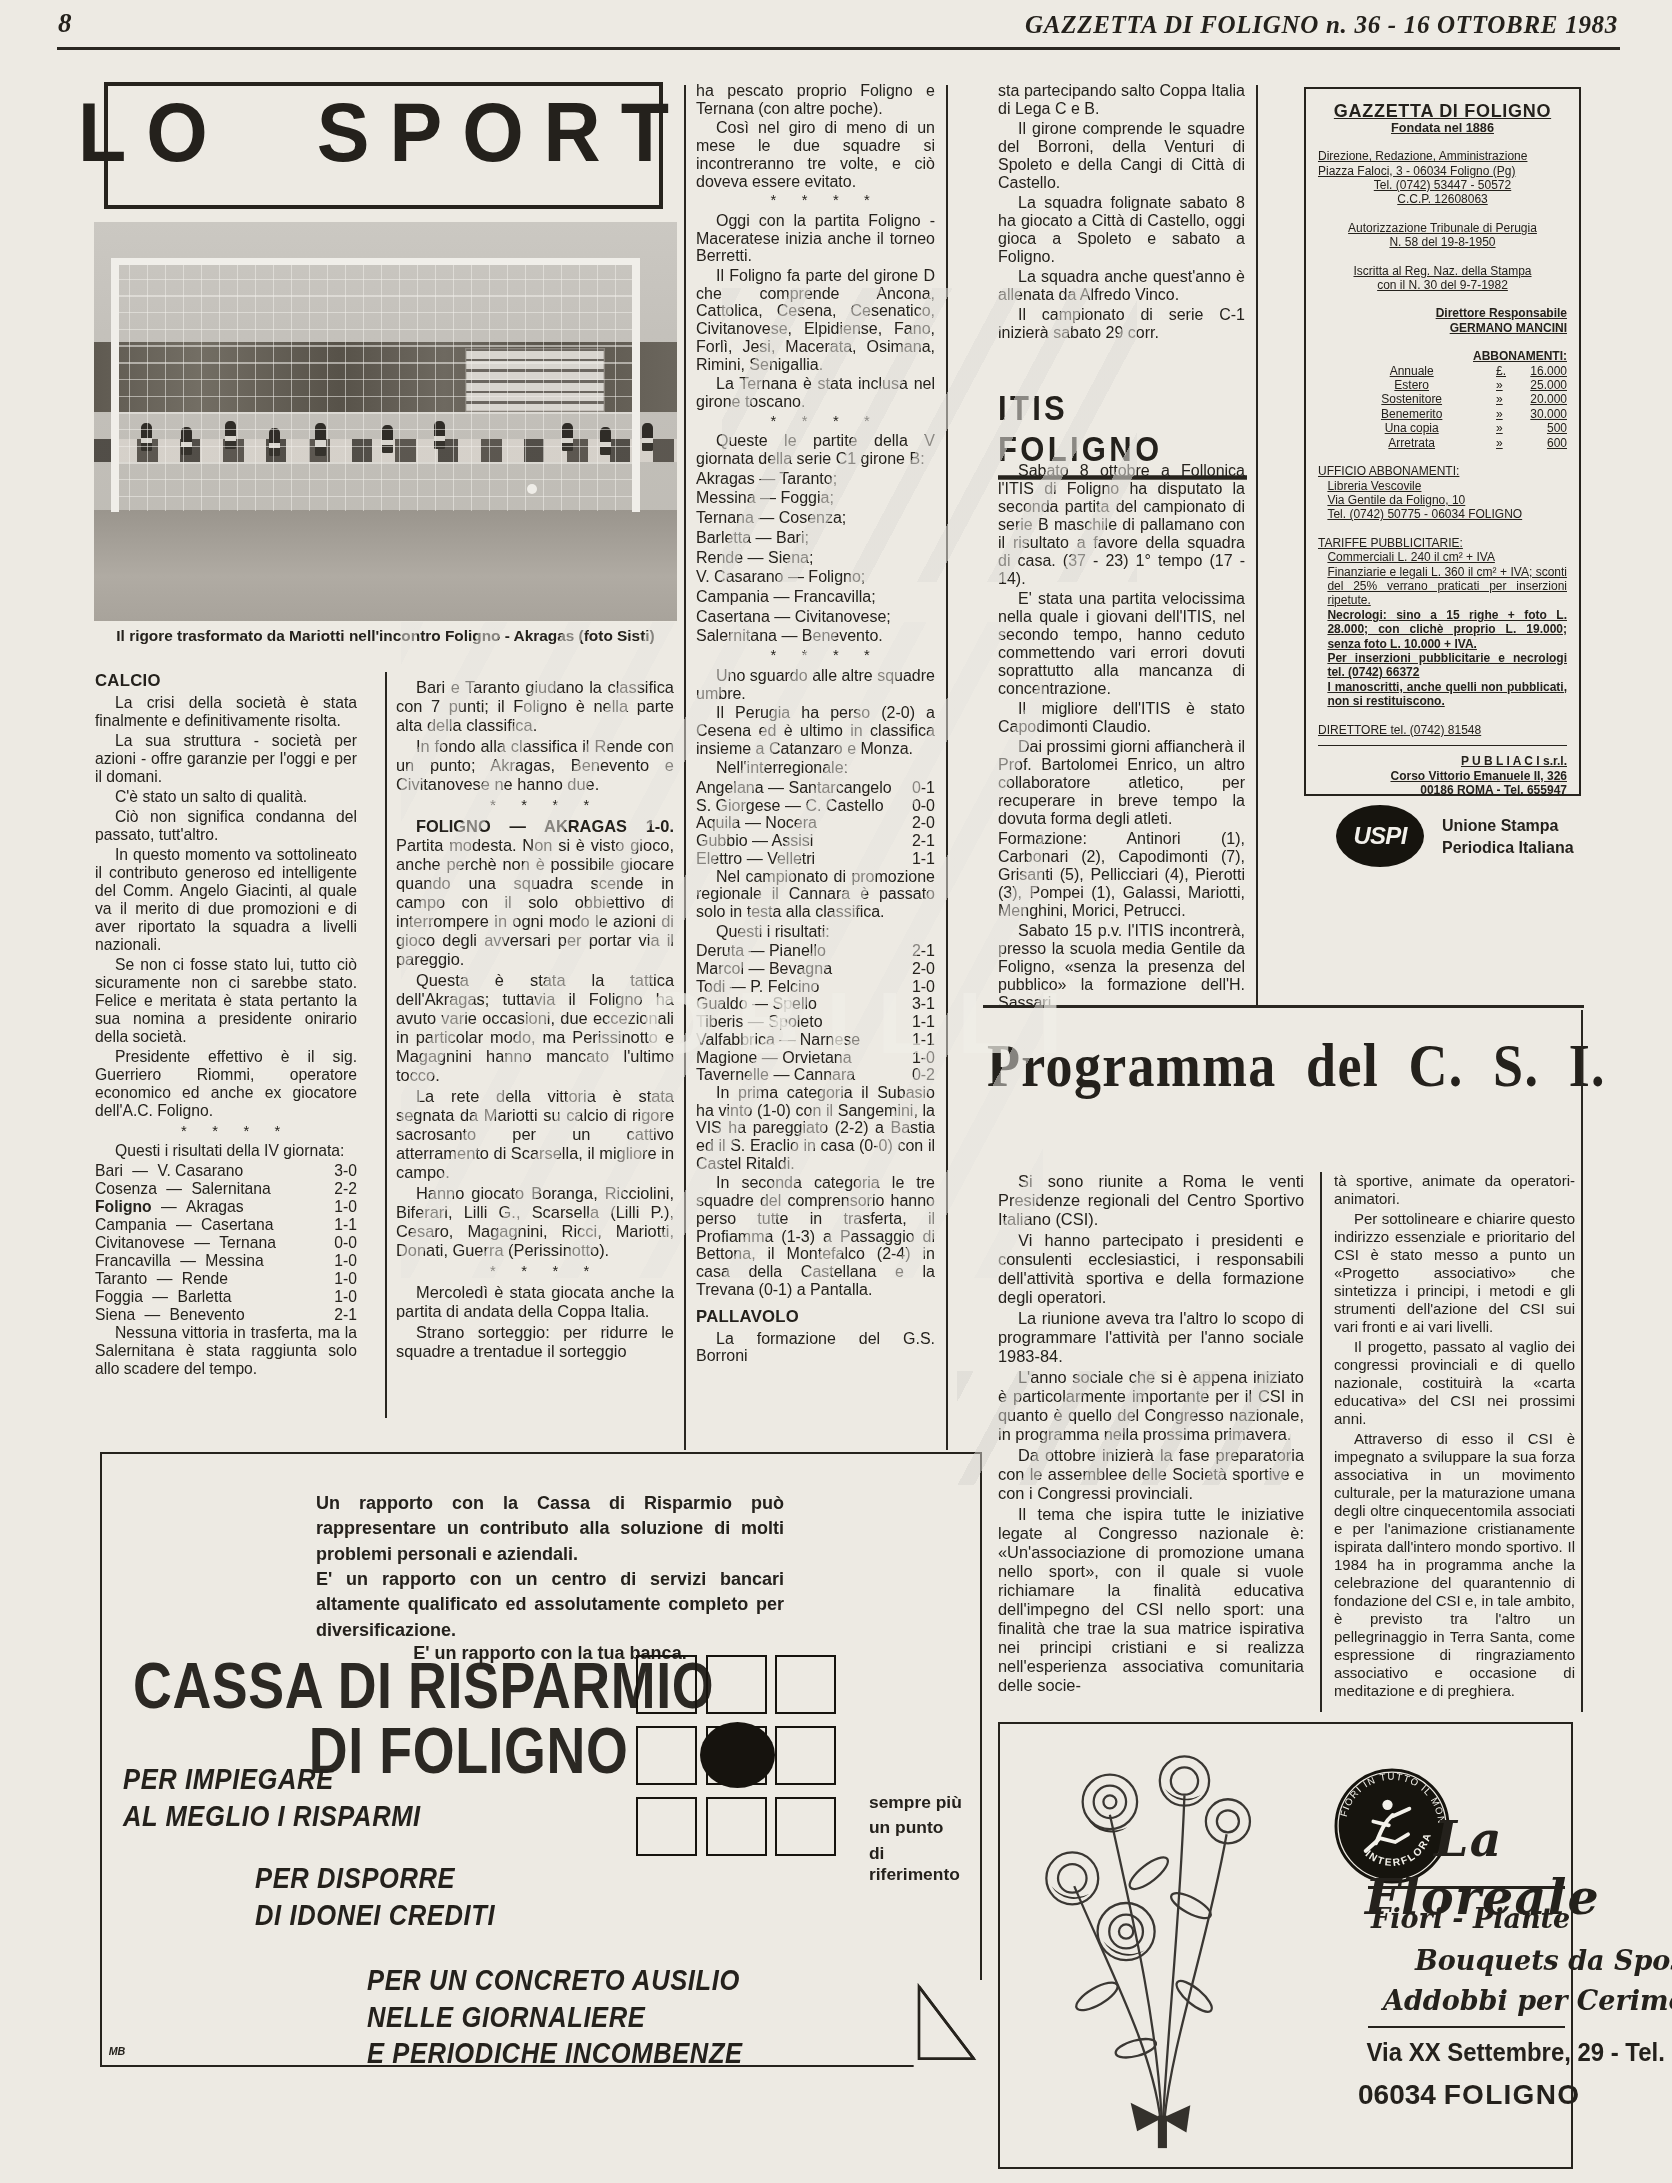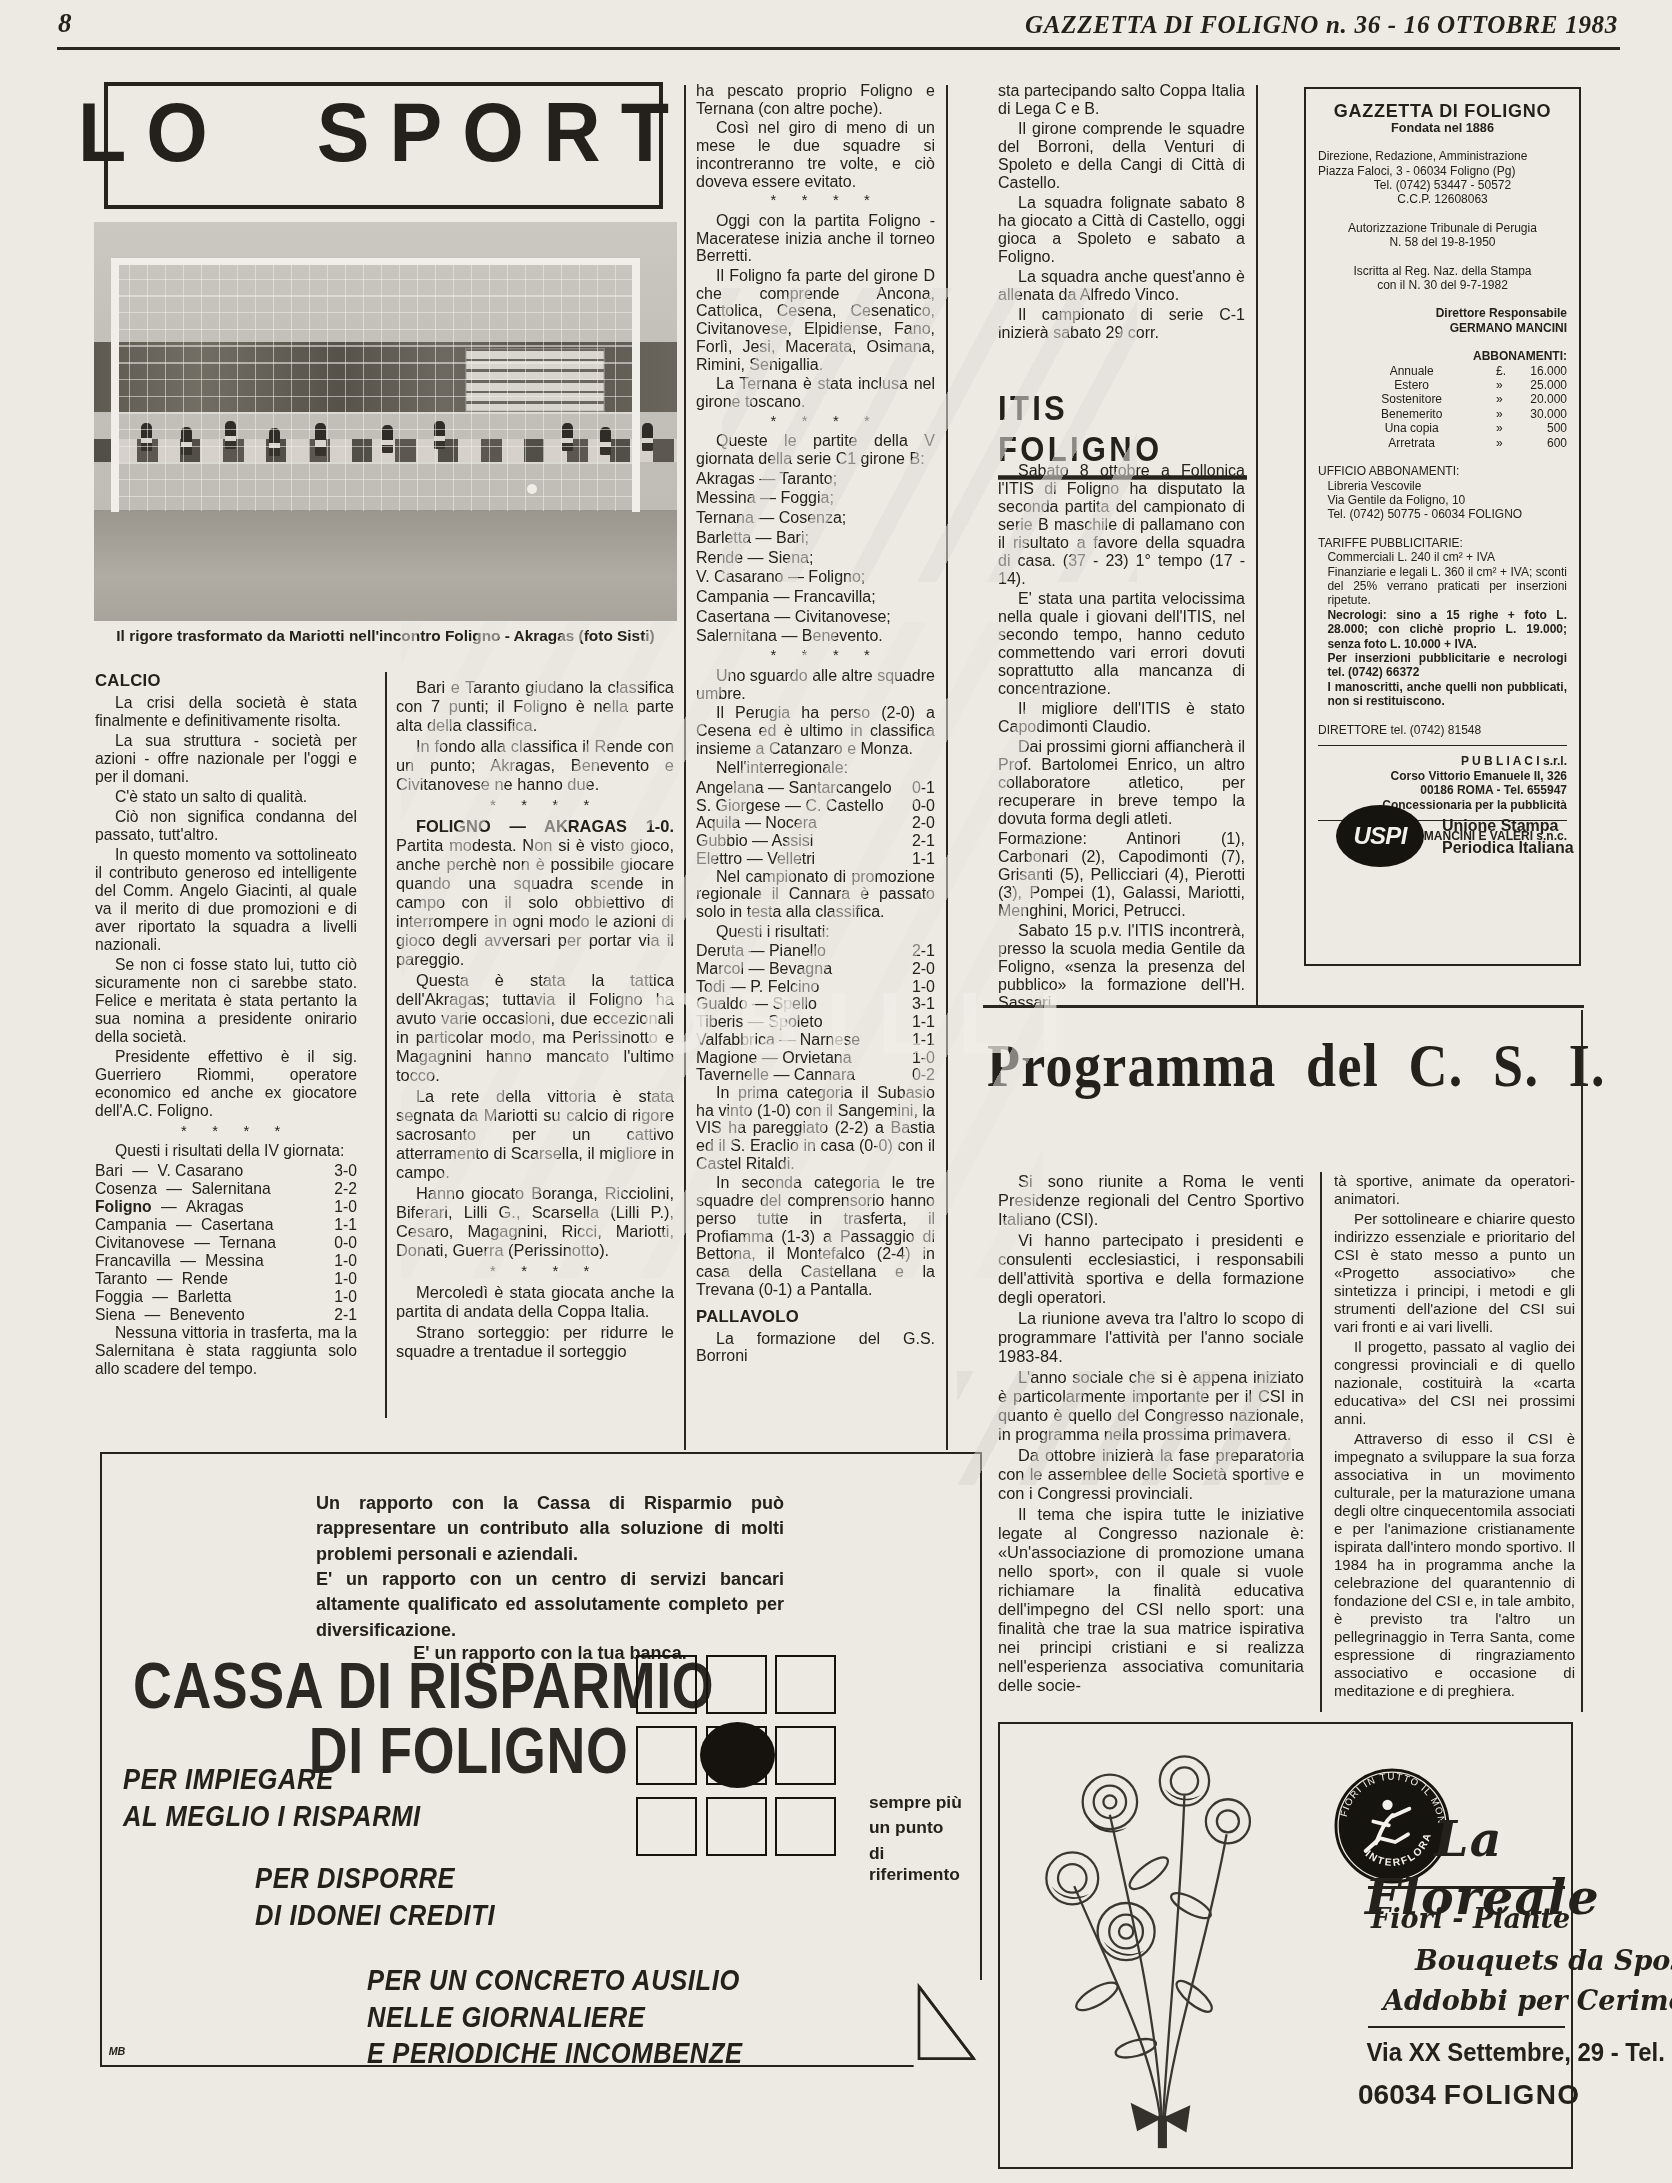--- a/index.html
+++ b/index.html
@@ -41,22 +41,22 @@
   .post{position:absolute;width:8px;top:39px;height:251px;background:#f0eee9;}
   #ph-cross{position:absolute;left:17.4px;right:37px;top:36px;height:6.7px;background:#f0eee9;}
   #ph-net{position:absolute;left:17.4px;right:37px;top:40px;height:249px;
     background:repeating-linear-gradient(90deg,rgba(240,238,233,.55) 0 1.3px,transparent 1.3px 18px),
                repeating-linear-gradient(180deg,rgba(240,238,233,.55) 0 1.3px,transparent 1.3px 16.7px);}
   .player{position:absolute;width:10.7px;height:28px;border-radius:4.7px 4.7px 1.3px 1.3px;
     background:linear-gradient(#2f2c27 52%,#d8d5ce 52% 72%,#35322c 72%);}
   #ph-ball{position:absolute;left:433px;top:262px;width:10px;height:10px;border-radius:50%;background:#efede8;}
   #caption{left:94px;top:627px;width:583px;text-align:center;font-size:15.4px;font-weight:bold;}
   
-  #mast{left:1304px;top:87px;width:277px;height:879px;border:2.7px solid #26231d;
-        padding:14.7px 12px;box-sizing:border-box;font-size:12px;line-height:14.4px;overflow:hidden;}
+  #mast{left:1304px;top:87px;width:277px;height:709px;border:2.7px solid #26231d;
+        padding:14.7px 12px;box-sizing:border-box;font-size:12px;line-height:14.4px;overflow:hidden;text-decoration:underline;}
   #mast .c{text-align:center;}
   #mast .ttl{font-size:18px;font-weight:bold;letter-spacing:0.7px;}
   #mast .sub{font-weight:bold;font-size:12.7px;margin-top:2.7px;}
   #mast .grp{margin-top:14px;}
   #mast .b{font-weight:bold;text-align:right;}
   .abrow{display:flex;margin-left:9.4px;}
   .abrow .lab{flex:1;text-align:center;}
   .abrow .cur{width:23px;}
   .abrow .val{width:48px;text-align:right;}
   #mast p{margin:0;}
@@ -151,21 +151,21 @@
   <div class="abs" id="caption">Il rigore trasformato da Mariotti nell'incontro Foligno - Akragas (foto Sisti)</div>
 
   <div class="vr" style="left:385px;top:672px;height:746px;"></div>
   <div class="vr" style="left:684px;top:85px;height:1365px;"></div>
   <div class="vr" style="left:946px;top:85px;height:1365px;"></div>
   <div class="vr" style="left:1256px;top:85px;height:920px;"></div>
 
   <div class="col" style="left:95px;top:672px;width:262px;">
     <div class="sechead">CALCIO</div>
     <p>La crisi della società è stata finalmente e definitivamente risolta.</p>
-    <p>La sua struttura - società per azioni - offre nazionale per l'oggi e per il domani.</p>
+    <p>La sua struttura - società per azioni - offre garanzie per l'oggi e per il domani.</p>
     <p>C'è stato un salto di qualità.</p>
     <p>Ciò non significa condanna del passato, tutt'altro.</p>
     <p>In questo momento va sottolineato il contributo generoso ed intelligente del Comm. Angelo Giacinti, al quale va il merito di due promozioni e di aver riportato la squadra a livelli nazionali.</p>
     <p>Se non ci fosse stato lui, tutto ciò sicuramente non ci sarebbe stato. Felice e meritata è stata pertanto la sua nomina a presidente onirario della società.</p>
     <p>Presidente effettivo è il sig. Guerriero Riommi, operatore economico ed anche ex giocatore dell'A.C. Foligno.</p>
     <p class="stars">* * * *</p>
     <p>Questi i risultati della IV giornata:</p>
     <div class="mrow">
         <span class="mteams"><span>Bari</span><span class="mdash">—</span><span>V. Casarano</span></span>
         <span>3-0</span>

